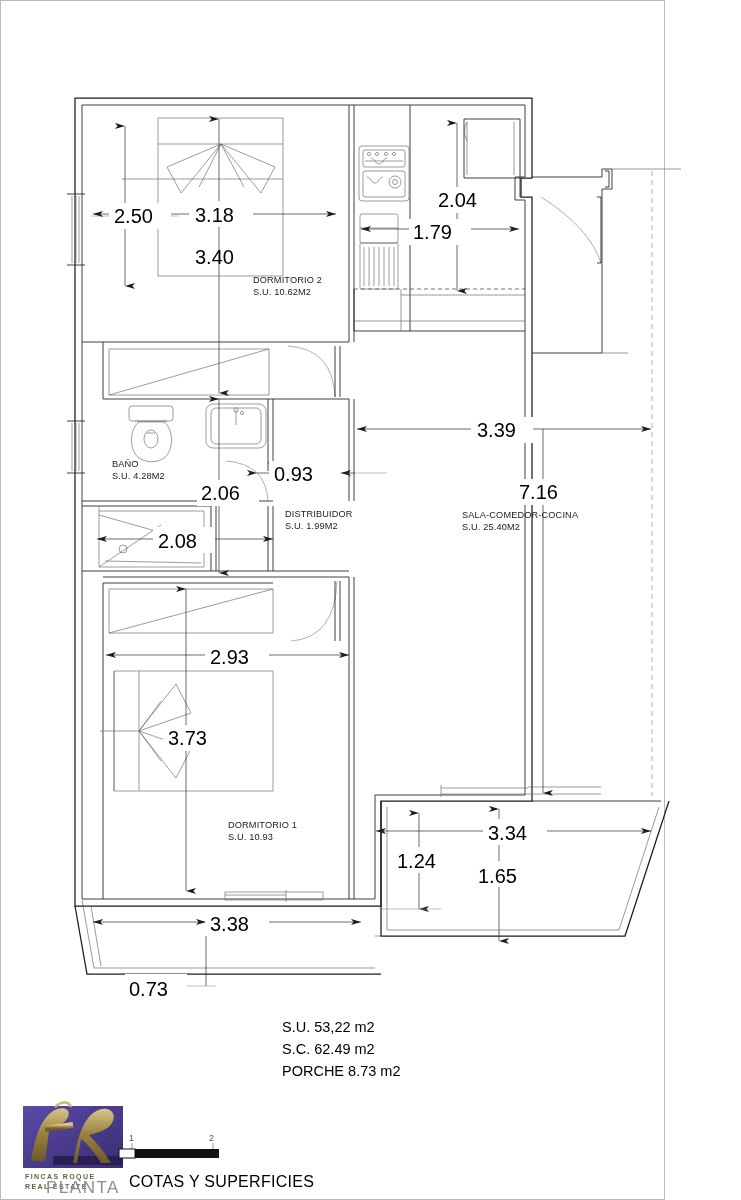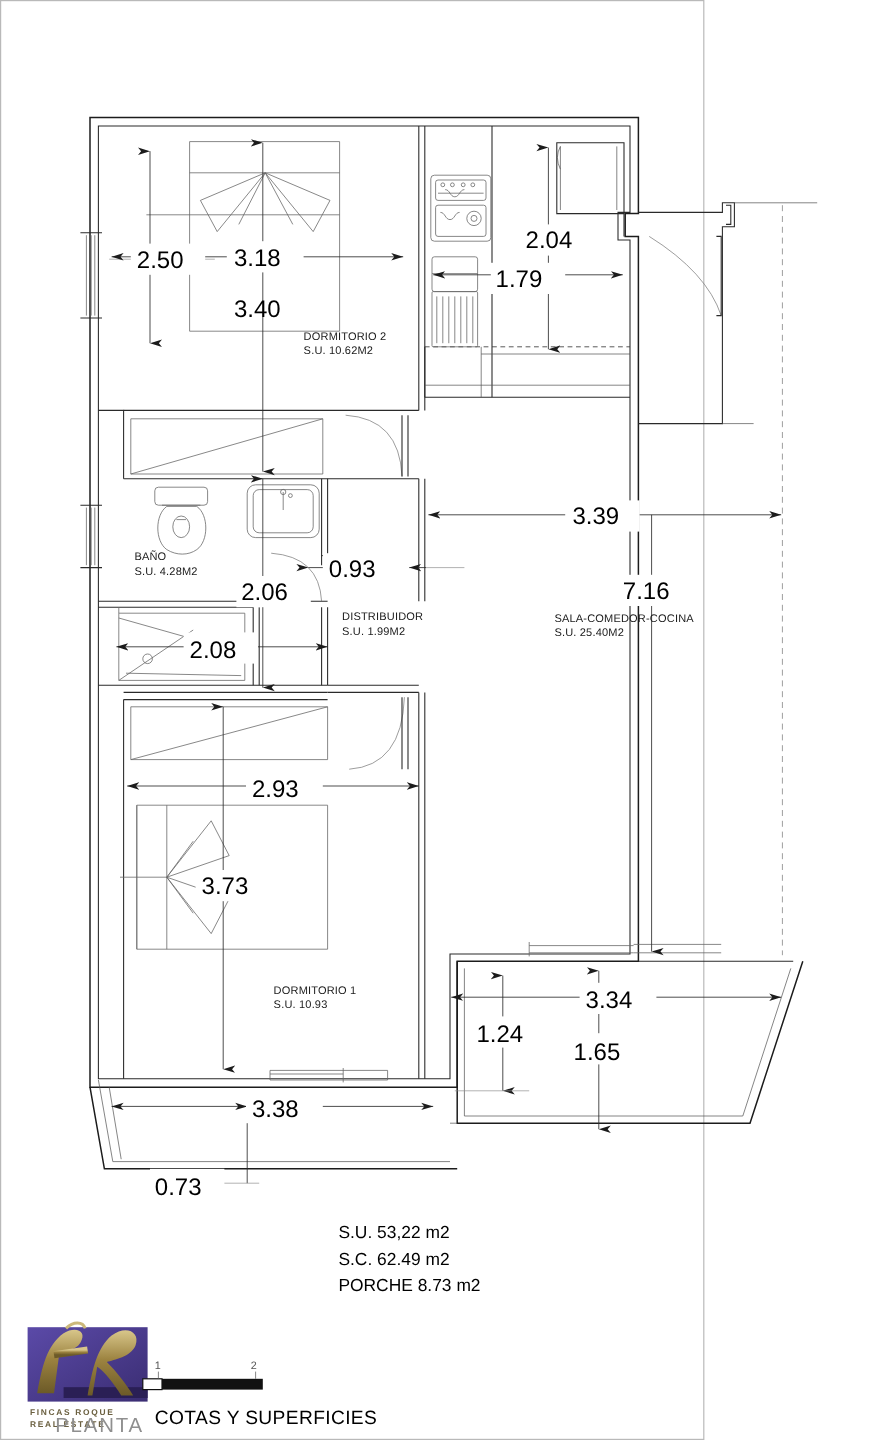--- a/index.html
+++ b/index.html
@@ -2,21 +2,21 @@
 <html><head>
 <meta charset="utf-8">
 <style>
   html,body{margin:0;padding:0;background:#ffffff;}
   body{
     font-family:"Liberation Sans", sans-serif;
     width:741px;height:1200px;position:relative;overflow:hidden;
     -webkit-font-smoothing:antialiased;
   }
   #frame{
-    position:absolute;left:0;top:0;width:587px;height:1200px;
+    position:absolute;left:0;top:0;width:665px;height:1200px;
     box-sizing:border-box;border:1px solid #b9b9b9;background:#fff;
   }
   #plan{
     position:absolute;left:0;top:0;width:741px;height:1200px;
   }
   svg{display:block;}
   .dimtext{
     font-family:"Liberation Sans", sans-serif;
     font-size:20px;fill:#000;font-weight:400;
   }

